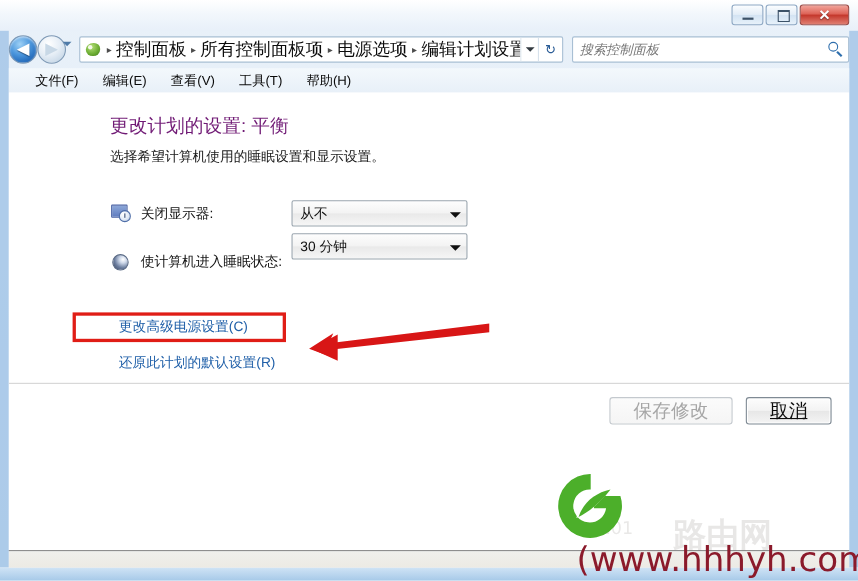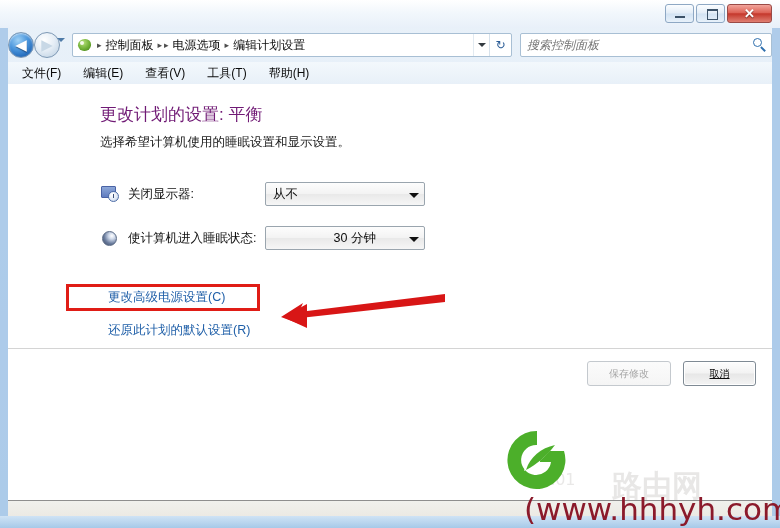--- a/index.html
+++ b/index.html
@@ -169,21 +169,21 @@
   }
   .crumbs {
     display: flex;
     align-items: center;
     flex: 1 1 auto;
     min-width: 0;
     overflow: hidden;
     padding-left: 2px;
   }
   .crumb {
-    font-size: 12px;
+    font-size: 16px;
     color: #0b0b0b;
     white-space: nowrap;
     padding: 2px 3px;
     cursor: default;
   }
   .crumb-sep {
     color: #4d4d4d;
     font-size: 9px;
     padding: 0 1px;
     flex: 0 0 auto;
@@ -258,21 +258,21 @@
   }
 
   
   .menubar {
     position: absolute;
     left: 8px; top: 62px;
     width: 764px; height: 22px;
     background: linear-gradient(to bottom, #f3f8fc 0%, #e8f0f8 100%);
     display: flex;
     align-items: center;
-    padding-left: 14px;
+    padding-left: 24px;
   }
   .menuitem {
     font-size: 12px;
     color: #0a0a0a;
     margin-right: 22px;
     cursor: default;
     white-space: nowrap;
   }
 
   
@@ -358,24 +358,23 @@
   .combo {
     position: absolute;
     left: 257px;
     width: 160px; height: 24px;
     background: linear-gradient(to bottom, #fdfdfd 0%, #f3f3f3 48%, #e9e9e9 52%, #f6f6f6 100%);
     border: 1px solid #9aa5ae;
     border-radius: 2px;
     display: flex;
     align-items: center;
     padding-left: 7px;
-    gap: 28px;
   }
   .combo-r1 { top: 98px; }
-  .combo-r2 { top: 142px; text-align: right; }
+  .combo-r2 { top: 128px; }
   .combo-text {
     font-size: 12.5px;
     color: #0d0d0d;
     flex: 1 1 auto;
     white-space: nowrap;
   }
   .combo-arrow {
     width: 20px; height: 22px;
     flex: 0 0 auto;
     position: relative;
@@ -420,21 +419,21 @@
     position: absolute;
     right: 16px; top: 277px;
     display: flex;
     gap: 12px;
   }
   .btn {
     min-width: 73px; height: 25px;
     border: 1px solid #9ea7b0;
     border-radius: 3px;
     background: linear-gradient(to bottom, #fdfdfd 0%, #f3f3f3 48%, #e7e7e7 52%, #f4f4f4 100%);
-    font-size: 10px;
+    font-size: 17px;
     color: #0d0d0d;
     font-family: "Liberation Sans", sans-serif;
     padding: 0 21px;
     cursor: default;
     line-height: 23px;
     text-align: center;
   }
   .btn.disabled {
     color: #a6a6a6;
     border-color: #c4c9ce;
@@ -547,20 +546,21 @@
 
     <div class="addressbar">
       <div class="addr-icon">
         <div class="leaf"></div>
           <div class="dot"></div>
       </div>
       <div class="crumbs">
         <span class="crumb-sep">▸</span>
         <span class="crumb">控制面板</span>
         <span class="crumb-sep">▸</span>
+        <span class="crumb">所有控制面板项</span>
         <span class="crumb-sep">▸</span>
         <span class="crumb">电源选项</span>
         <span class="crumb-sep">▸</span>
         <span class="crumb">编辑计划设置</span>
       </div>
       <div class="addr-drop"></div>
       <div class="refresh-btn">↻</div>
     </div>
 
     <div class="searchbox">

